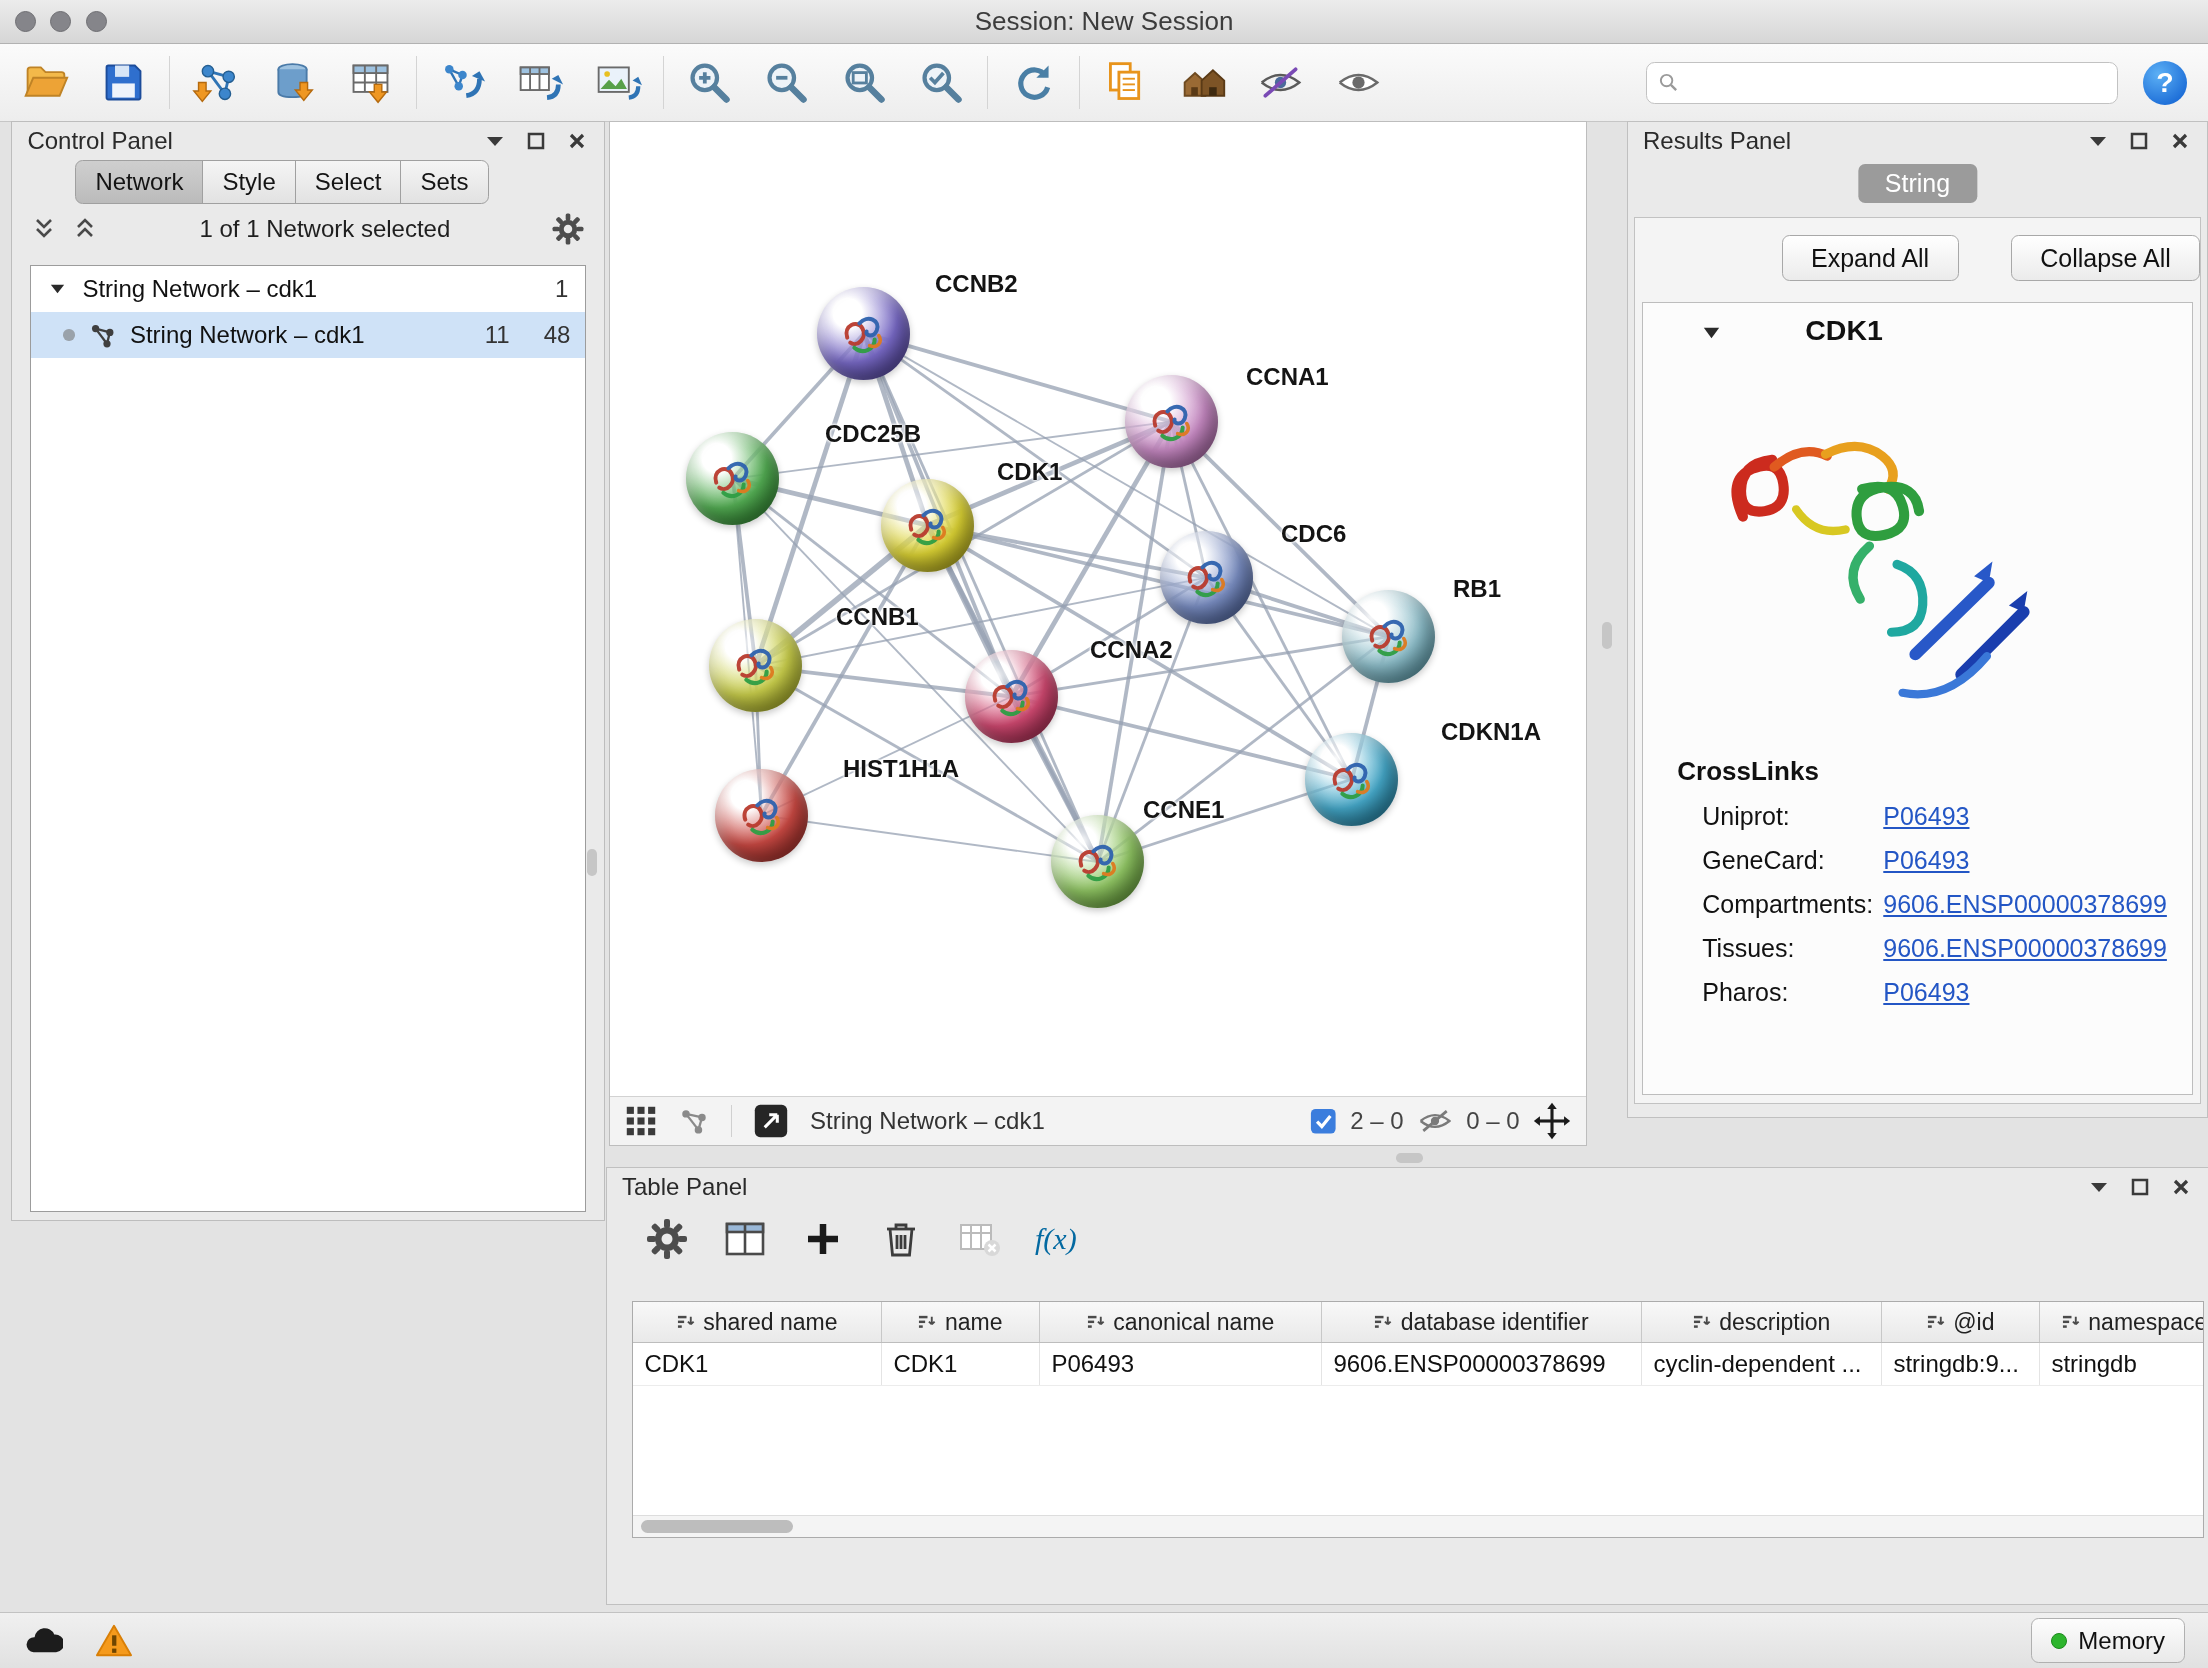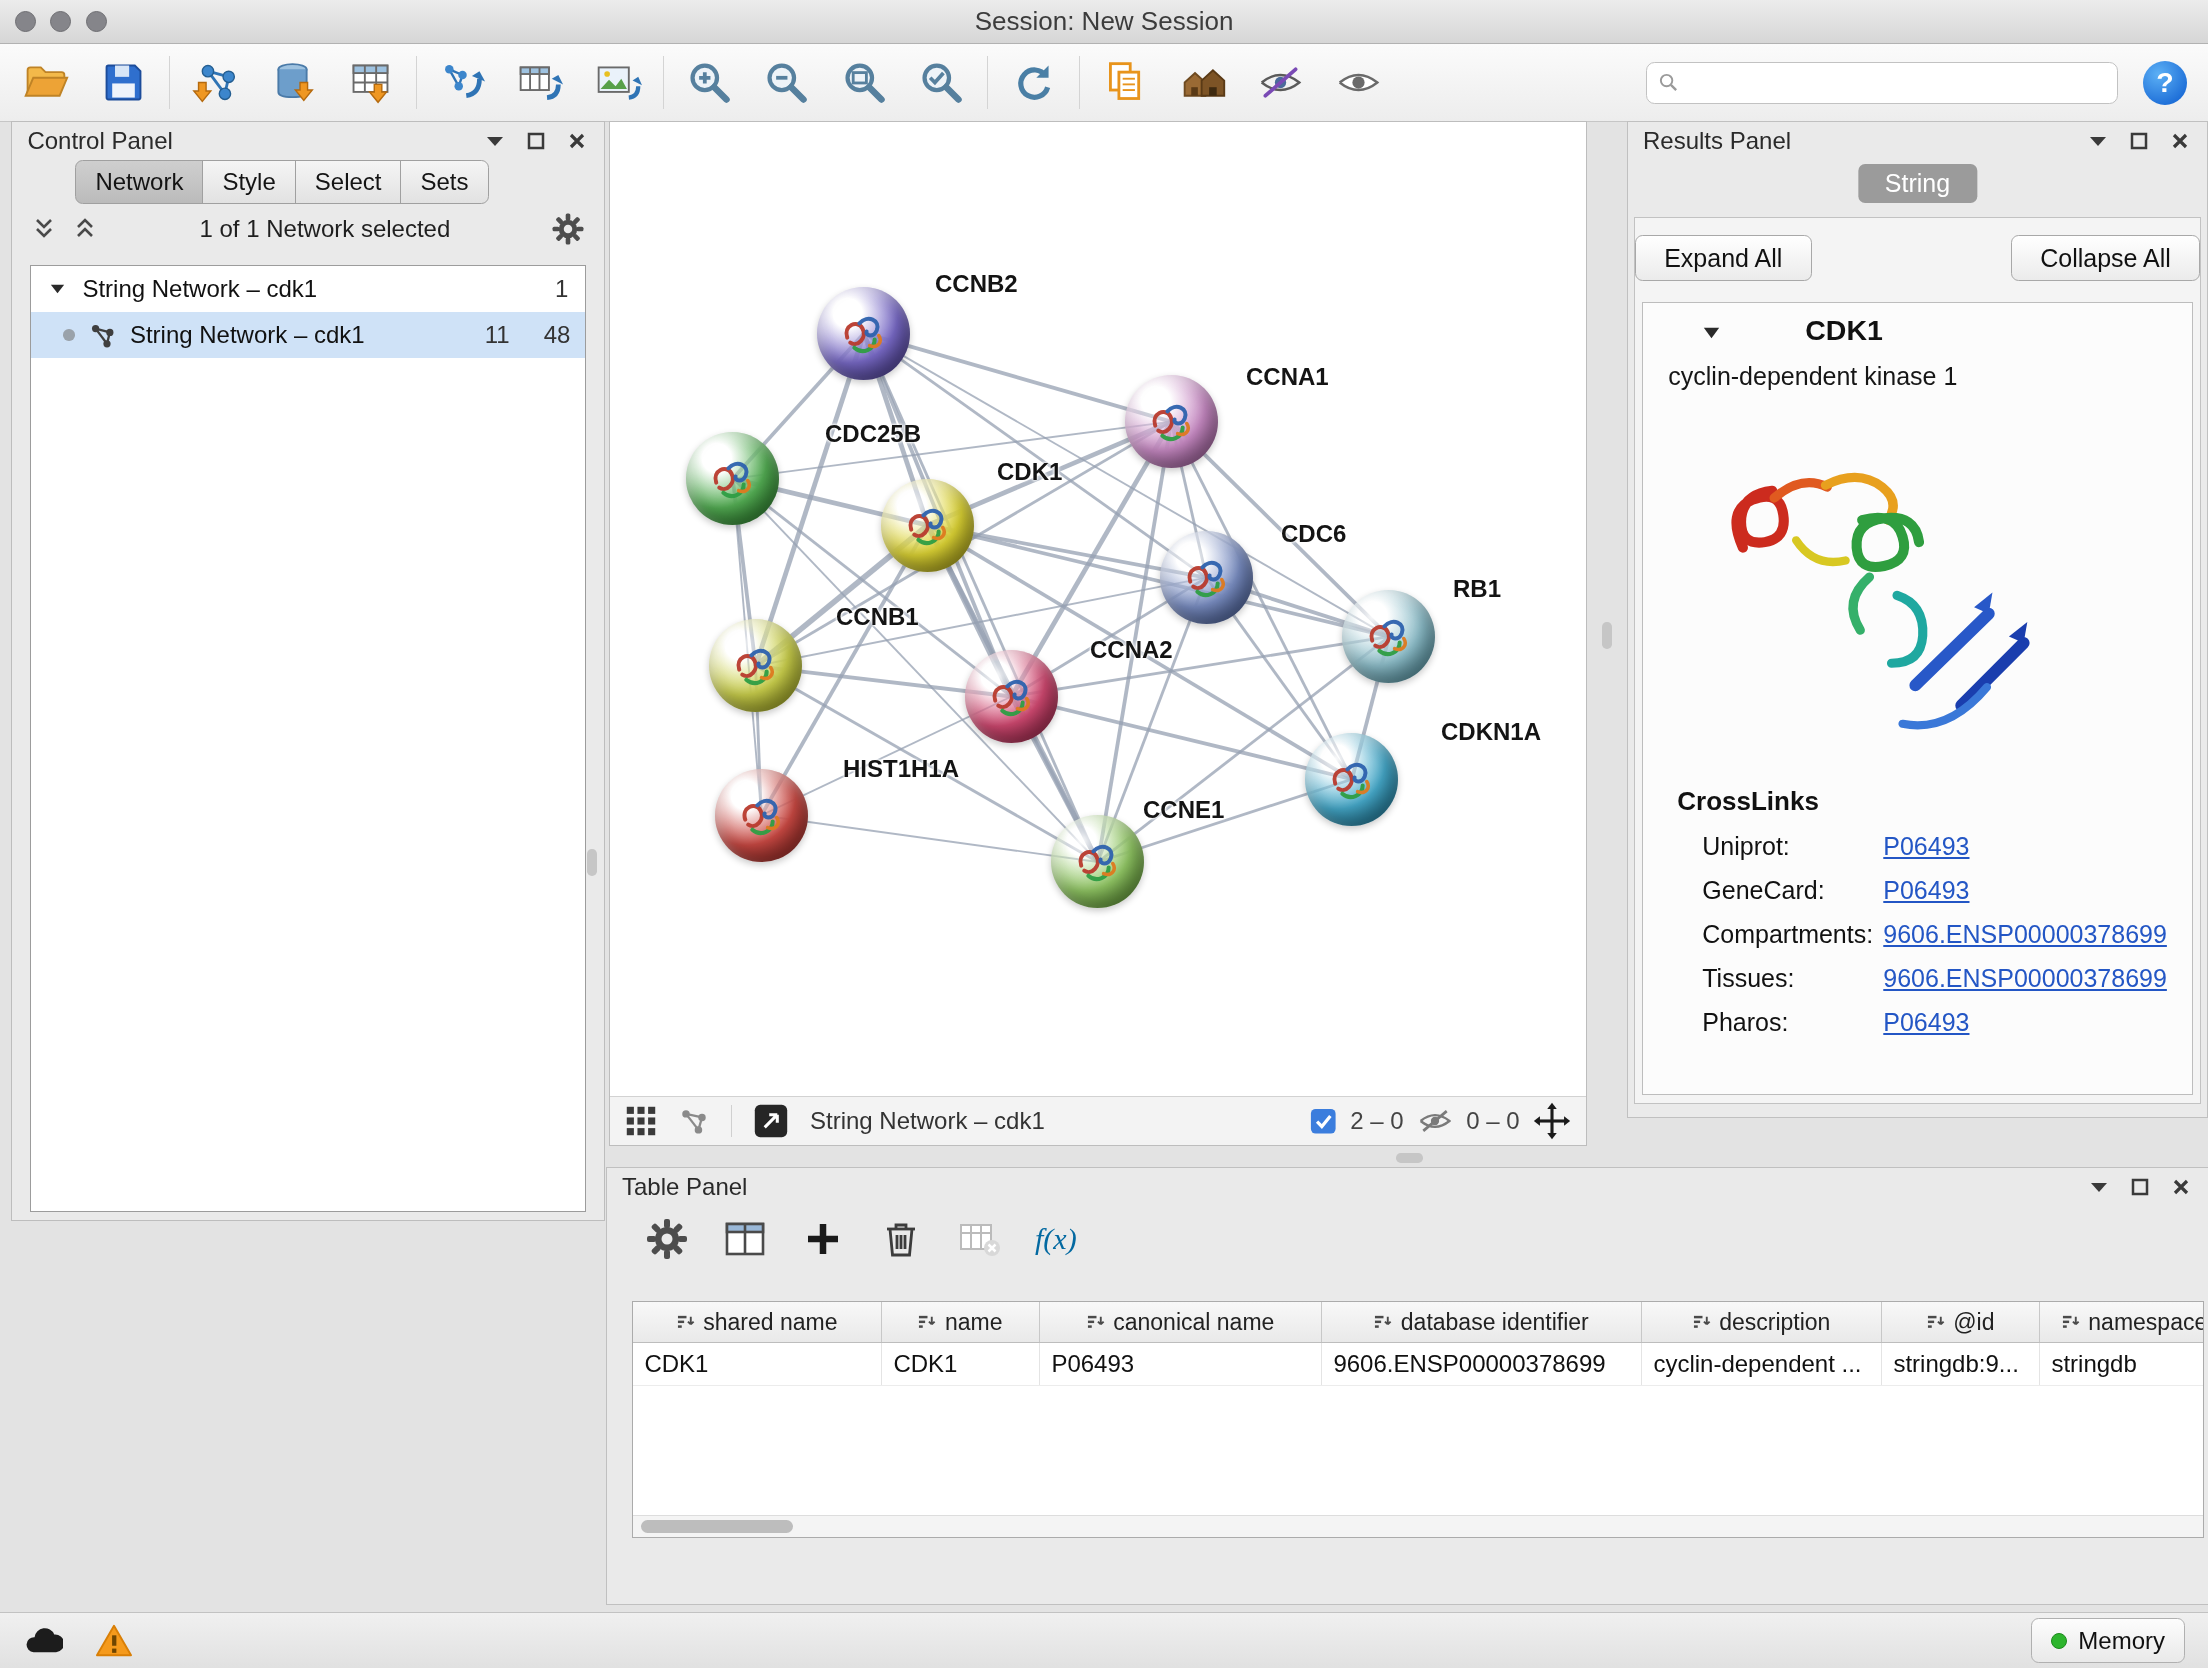--- a/index.html
+++ b/index.html
@@ -62,21 +62,21 @@
     display:flex;align-items:center;padding:0 15px;gap:21px;box-sizing:border-box;font-size:24px;color:#333;}
   .nf-sep{width:1px;height:32px;background:#d0d0d0;}
   .nf-right{margin-left:auto;display:flex;align-items:center;gap:13.3px;}
   .nf-count{color:#444;}
   
   #results-panel{position:absolute;left:1627px;top:121px;width:581px;height:997px;background:#eaeaea;
     border:1px solid #c0c0c0;box-sizing:border-box;}
   #rp-badge{position:absolute;top:42px;left:50%;transform:translateX(-50%);background:#9b9b9b;color:#fff;
     font-size:25px;padding:4.8px 27px;border-radius:6.7px;}
   #rp-box{position:absolute;left:5.7px;right:5.7px;top:95px;bottom:13.3px;background:#f4f4f4;border:1px solid #c2c2c2;}
-  #rp-buttons{display:flex;justify-content:space-between;gap:29px;padding:17px 0 15px;}
+  #rp-buttons{display:flex;justify-content:flex-end;gap:52px;padding:17px 0 15px;}
   .rp-btn{font-size:25px;padding:7.6px 28.5px;background:linear-gradient(#ffffff,#ebebeb);
     border:1px solid #a8a8a8;border-radius:7.6px;color:#111;}
   #rp-card{position:absolute;left:7.6px;right:7.6px;top:84px;bottom:7.6px;background:#fcfcfc;border:1px solid #bdbdbd;overflow:hidden;}
   #rp-card-head{position:relative;height:57px;}
   #rp-card-caret{position:absolute;left:57px;top:19px;width:23px;height:23px;}
   #rp-gene{position:absolute;left:162px;top:11.4px;font-size:28.5px;font-weight:bold;color:#111;}
   #rp-desc{padding:1.9px 0 0 25px;font-size:25px;color:#161616;}
   #rp-protein{margin:19px 0 5.7px 38px;width:377px;height:367px;}
   #rp-cl-title{padding-left:34px;font-size:26px;font-weight:bold;color:#111;margin-top:9.5px;}
   #crosslinks{margin-top:7.6px;}
@@ -592,21 +592,20 @@
       <button class="rp-btn">Collapse All</button>
     </div>
     <div id="rp-card">
       <div id="rp-card-head">
         <svg id="rp-card-caret" viewBox="0 0 24 24">
             <path d="M4 6 l8 11 8-11 z" fill="#2a2a2a"></path>
           </svg>
         <span id="rp-g" ene=""></span>
         <span id="rp-gene">CDK1</span>
       </div>
-      <div id="rp-desc">cyclin-dependent kinase 1</div>
       <svg id="rp-protein" viewBox="0 0 400 400">
         <g fill="none" stroke-linecap="round">
           <path d="M62 150 q-18-40 10-52 q30-12 34 16 q4 26-20 30 q-26 4-26-22 q0-30 34-34" stroke="#cc2b1e" stroke-width="11"></path>
           <path d="M96 96 q30-26 58-12" stroke="#e05a20" stroke-width="10"></path>
           <path d="M152 82 q36-18 62 2 q20 16 6 36" stroke="#e8a01e" stroke-width="10"></path>
           <path d="M120 142 q20 30 54 22" stroke="#d8c822" stroke-width="9"></path>
           <path d="M192 120 q36-10 44 18 q8 26-20 32 q-28 6-30-20 q-2-28 30-32 q34-4 38 26" stroke="#2f9e3f" stroke-width="11"></path>
           <path d="M200 182 q-30 26-10 58" stroke="#35b06a" stroke-width="10"></path>
           <path d="M230 202 q30 10 28 44 q-2 30-34 30" stroke="#1fa8a0" stroke-width="10"></path>
           <path d="M250 300 L330 222" stroke="#2858c8" stroke-width="13"></path>

